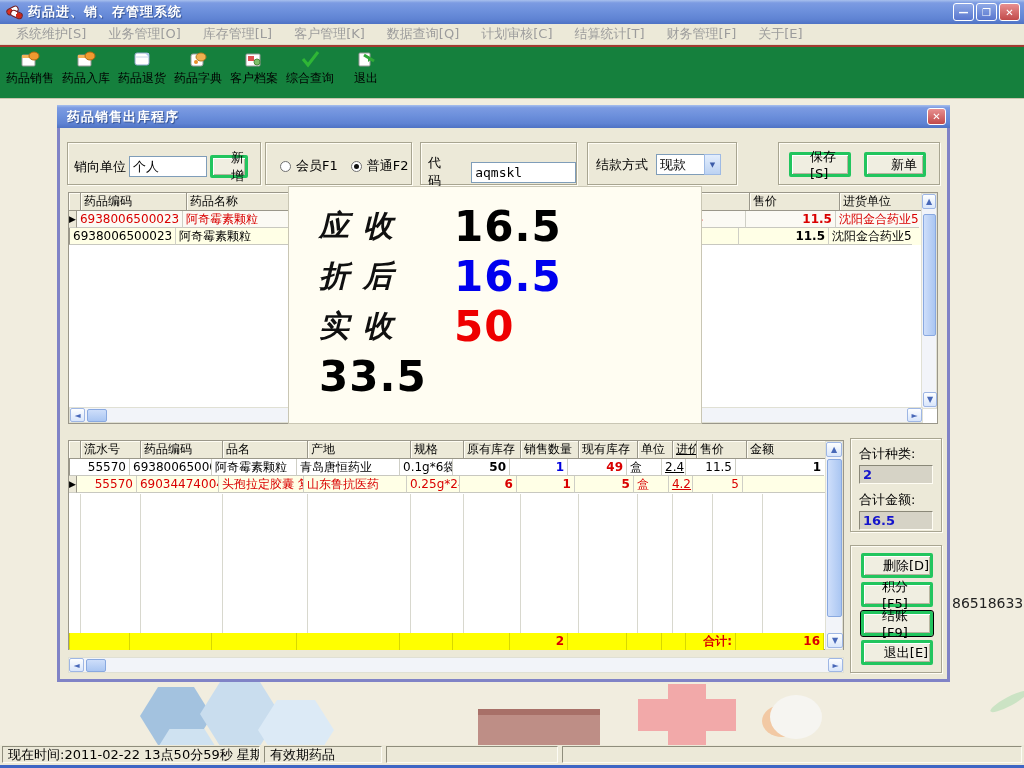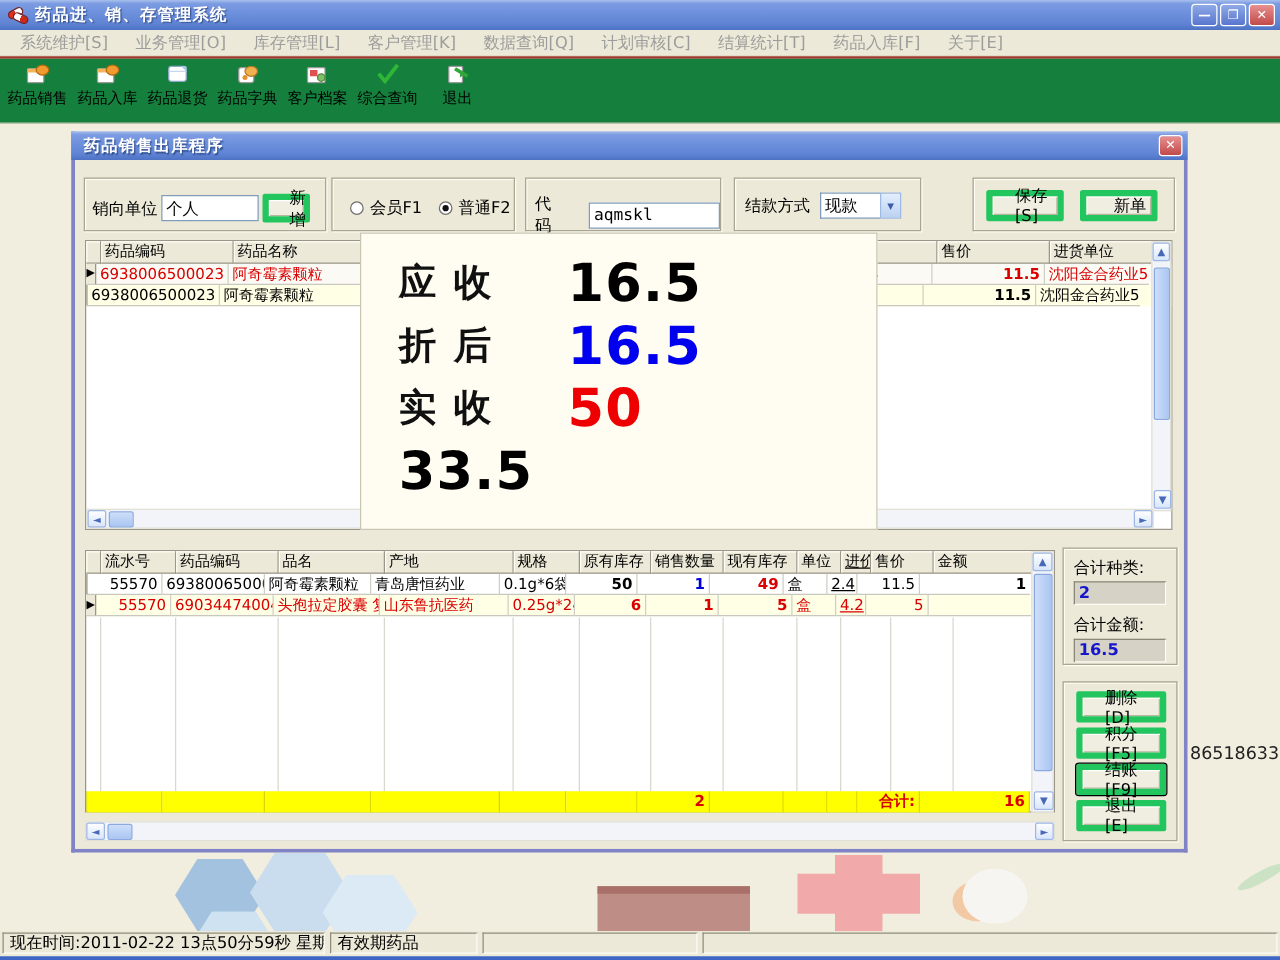--- a/index.html
+++ b/index.html
@@ -48,21 +48,21 @@
   .dlg-titlebar { height:23px; background:linear-gradient(180deg,#A8C0ED 0%,#7C9BE2 12%,#6D90DC 45%,#5F83D3 80%,#4E72C4 100%);
     display:flex; align-items:center; padding:0 4px 0 10px; margin:0 -3px; }
   .dlg-title { color:#fff; font-weight:bold; font-size:13px; text-shadow:1px 1px 1px #33508F; letter-spacing:1px; }
   .dlg-close { margin-left:auto; width:19px; height:17px; border:1px solid #fff; border-radius:3px; color:#fff; font-size:10px;
     font-weight:bold; display:flex; align-items:center; justify-content:center; background:linear-gradient(180deg,#E89090,#C14A4A); }
   .dlg-body { position:relative; width:887px; height:551px; background:#ECE9D8; }
 
   .gbox { position:absolute; border:1px solid #A8A591; box-shadow:inset 1px 1px 0 #FFFDF4,1px 1px 0 #FFFDF4; height:43px; top:14px; }
   .flabel { font-size:13px; color:#000; }
   .tinput { background:#fff; border:1px solid #7F9DB9; height:21px; font-size:13px; padding:1px 3px; color:#000; display:flex; align-items:center; }
-  .xpbtn { background:#F0EEE1; border:5px solid #22c55e; border-radius:2px;
+  .xpbtn { background:#F0EEE1; border:3px solid #22c55e; border-radius:2px;
     box-shadow:inset 1px 1px 0 #FFF,inset -1px -1px 0 #B8B5A0; font-size:13px; color:#000;
     display:flex; align-items:center; justify-content:center;padding-left:18px; }
   .radio { width:11px; height:11px; border-radius:50%; border:1px solid #707070; background:#fff; display:inline-block; position:relative; }
   .radio.on::after { content:""; position:absolute; left:2px; top:2px; width:5px; height:5px; border-radius:50%; background:#101010; }
   .dropdown { display:flex; }
   .dd-arrow { width:17px; height:21px; background:linear-gradient(180deg,#E3EEFD,#BCD2F2); border:1px solid #9EBAE4;
     display:flex; align-items:center; justify-content:center; font-size:7px; color:#3C5CA8; }
 
   
   .tbl { position:absolute; background:#fff; }
@@ -95,21 +95,21 @@
   .sbtn { background:linear-gradient(180deg,#FDFEFF,#D9E6FB); border:1px solid #9EB6E4; border-radius:2px;
     color:#4868B8; font-size:8px; display:flex; align-items:center; justify-content:center; }
   .sthumb { background:linear-gradient(90deg,#CEDEFA,#AAC6F2); border:1px solid #89A9E0; border-radius:2px; }
   .sthumb.h { background:linear-gradient(180deg,#CEDEFA,#AAC6F2); }
   .strack { background:#F2F4F9; border:1px solid #E0E0D4; position:absolute; }
 
   
   .overlay { position:absolute; left:228px; top:58px; width:414px; height:238px; background:#FFFDF2;
     border:1px solid #C9C6B4; z-index:5; padding:14px 0 0 30px; }
   .ov-row { display:flex; align-items:center; height:50px; }
-  .ov-label { width:135px; font-family:"DejaVu Serif","Liberation Serif",serif; font-weight:bold;
+  .ov-label { width:135px; font-family:"DejaVu Serif","Liberation Serif",serif; font-style:italic; font-weight:bold;
     font-size:30px; letter-spacing:14px; color:#101010; }
   .ov-val { font-size:42px; font-weight:bold; letter-spacing:1px; }
 
   
   .sum-label { font-size:13px; color:#000; }
   .sum-field { background:#D6D3C6; border:1px solid; border-color:#8A8878 #FFFDF4 #FFFDF4 #8A8878;
     color:#1515CC; font-weight:bold; font-size:13px; height:19px; padding:0 3px; line-height:17px; }
   .act-btn { position:absolute; left:10px; width:72px; height:25px; }
   .act-btn.focus { outline:1px solid #000; }
 
@@ -137,21 +137,21 @@
   </div>
 
   <div class="menubar">
     <span class="menu-item">系统维护[S]</span>
     <span class="menu-item">业务管理[O]</span>
     <span class="menu-item">库存管理[L]</span>
     <span class="menu-item">客户管理[K]</span>
     <span class="menu-item">数据查询[Q]</span>
     <span class="menu-item">计划审核[C]</span>
     <span class="menu-item">结算统计[T]</span>
-    <span class="menu-item">药品入库[F]</span>
+    <span class="menu-item">财务管理[F]</span>
     <span class="menu-item">关于[E]</span>
   </div>
   <div class="redline"></div>
 
   <div class="toolbar">
     <div class="tbtn">
       <svg viewBox="0 0 22 20">
           <rect x="3" y="6" width="13" height="11" rx="1" fill="#FFF" stroke="#999"></rect>
           <rect x="3" y="6" width="13" height="3" fill="#F5B459"></rect>
           <ellipse cx="15" cy="7" rx="5" ry="4" fill="#F09A30" stroke="#B06A10"></ellipse>

